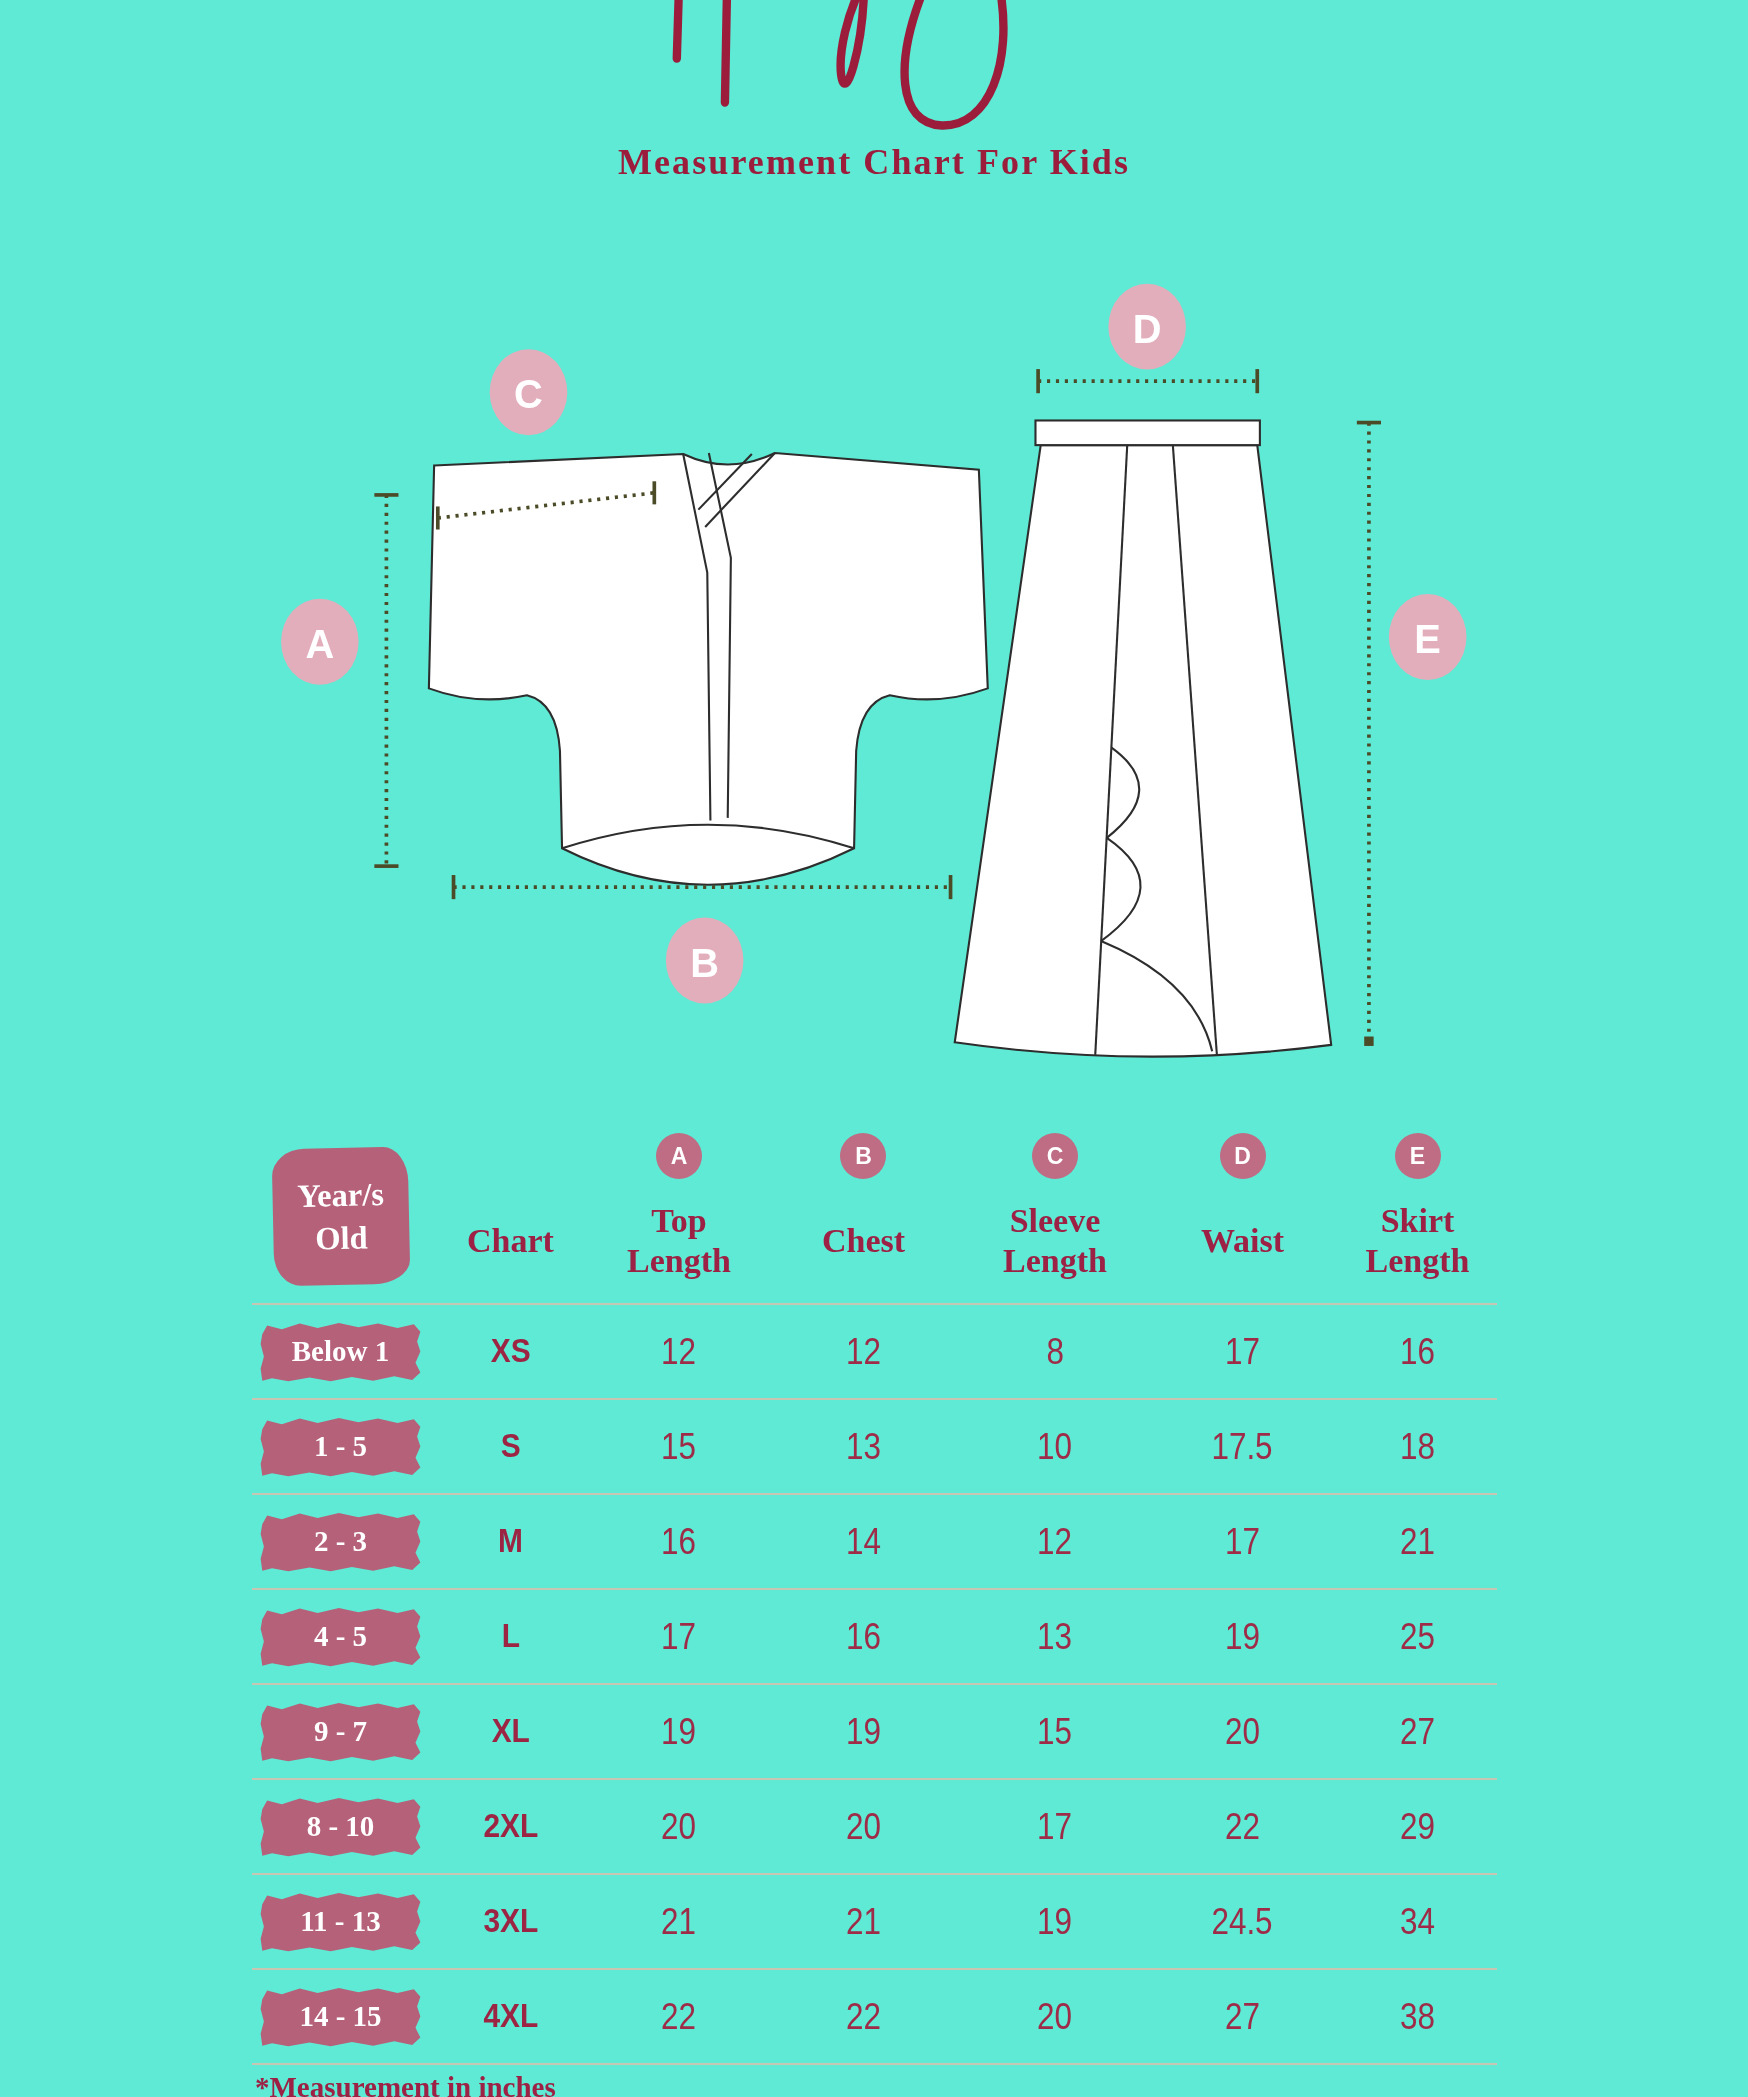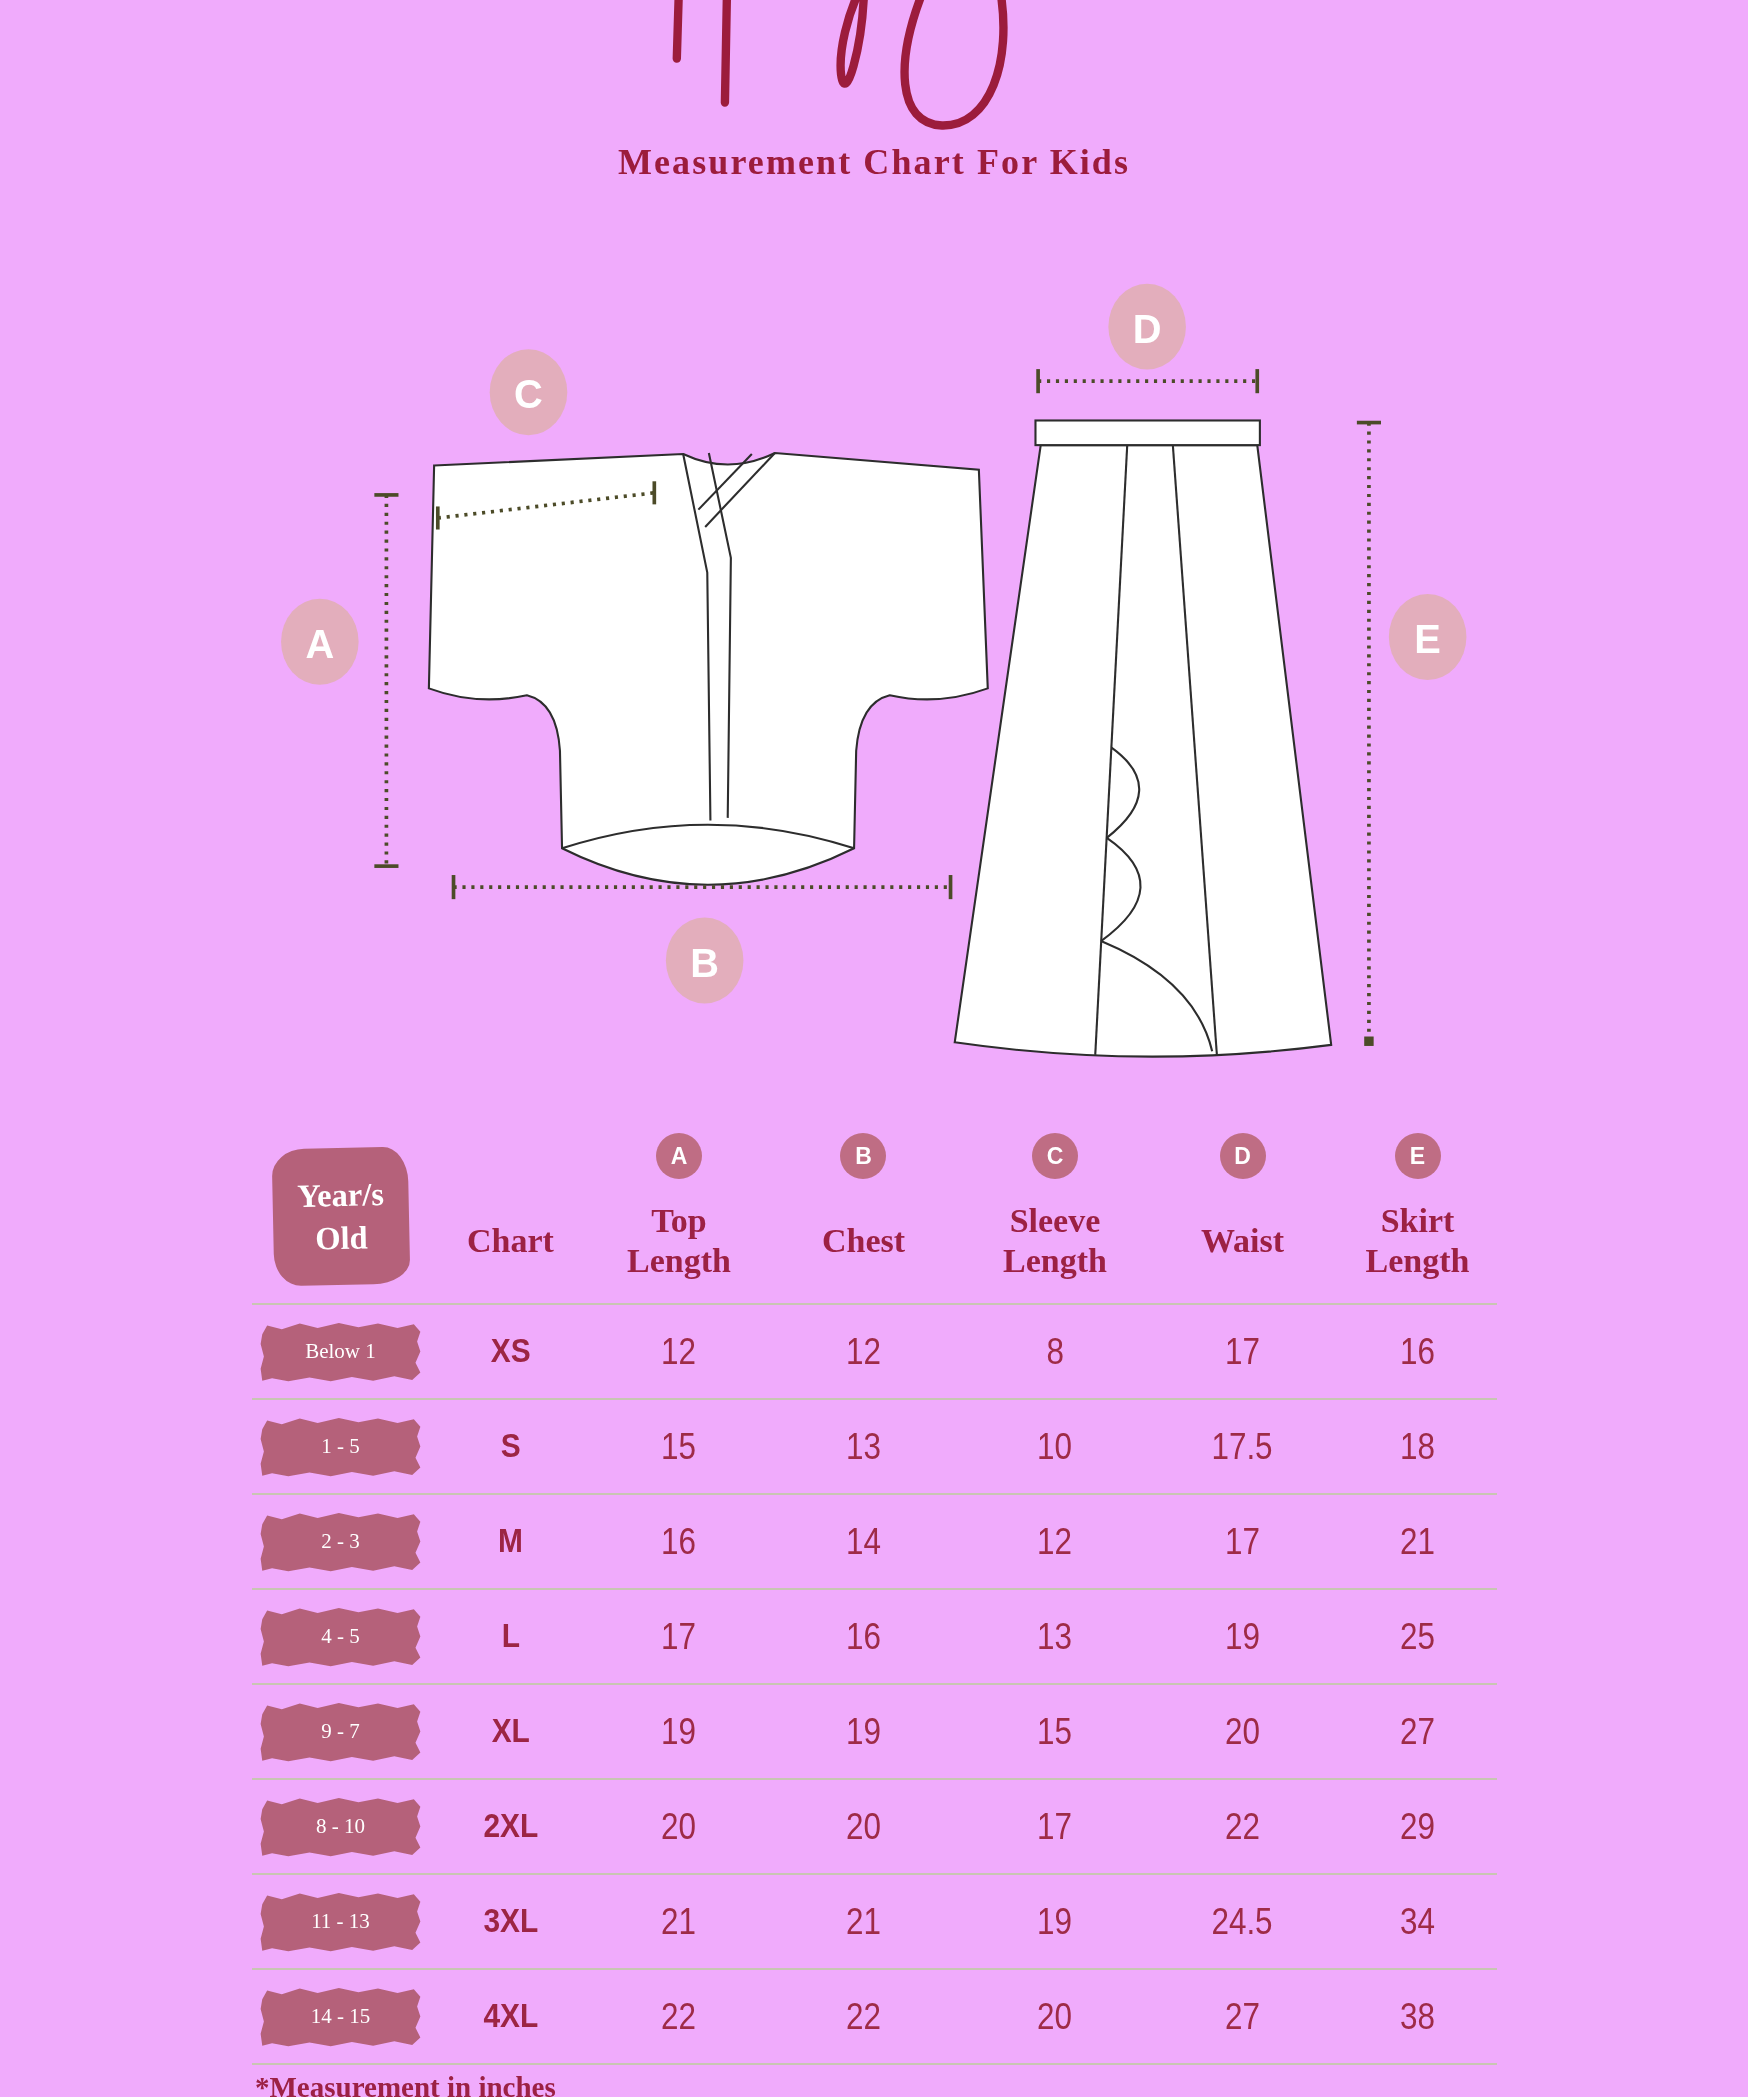--- a/index.html
+++ b/index.html
@@ -1,16 +1,16 @@
 <!DOCTYPE html>
 <html style="font-size:8.4px"><head>
 <meta charset="utf-8">
 <style>
   html,body{margin:0;padding:0;background:#fff;}
-  .page{position:relative;width:1748px;height:2097px;background:#f0abfc;overflow:hidden;
+  .page{position:relative;width:1748px;height:2097px;background:#5eead4;overflow:hidden;
         font-family:"Liberation Serif",serif;}
 
   
   .title{position:absolute;top:141px;left:0;width:100%;text-align:center;
          font-size:36px;font-weight:bold;color:#9c1c3c;letter-spacing:2.1px;}
 
   
   .diagram-svg{position:absolute;top:0;left:0;}
 
   
@@ -27,22 +27,22 @@
         color:#9c2144;font-weight:bold;font-size:34px;line-height:1.18;max-width:131px;}
   .year-cell{display:flex;align-items:center;justify-content:center;height:100%;}
   .year-badge{width:136px;height:137px;background:#b5617a;
         border-radius:32.5px 25px 37px 27px / 27px 35px 24px 32.5px;transform:rotate(-1.2deg);
         display:flex;align-items:center;justify-content:center;text-align:center;
         color:#fff;font-weight:bold;font-size:32.5px;line-height:1.3;}
   .year-badge > div{width:100px;}
 
   .trow{height:95px;border-bottom:2.1px solid #c8c5b2;box-sizing:border-box;}
   .trow:last-of-type{border-bottom:2.1px solid #c8c5b2;}
-  .row-badge{width:163px;height:62px;background:#b5617a;color:#fff;font-weight:normal;
-        font-size:21px;display:flex;align-items:center;justify-content:center;
+  .row-badge{width:163px;height:62px;background:#b5617a;color:#fff;font-weight:bold;
+        font-size:29px;display:flex;align-items:center;justify-content:center;
         clip-path:polygon(2% 22%,5% 8%,14% 14%,25% 5%,36% 12%,49% 4%,61% 11%,73% 5%,85% 12%,95% 6%,
                           99% 18%,97% 34%,99% 50%,96% 68%,99% 84%,94% 96%,83% 90%,70% 97%,57% 91%,
                           44% 98%,31% 92%,18% 98%,8% 93%,2% 97%,1% 78%,3% 58%,1% 38%);}
   .cell-num{font-family:"Liberation Sans",sans-serif;font-size:37px;color:#9e2b47;
         transform:scaleX(.85);}
   .cell-size{font-family:"Liberation Sans",sans-serif;font-size:32.5px;font-weight:bold;
         color:#9c2544;transform:scaleX(.92);}
 
   .footnote{position:absolute;left:255px;top:2071px;font-size:29px;font-weight:bold;color:#9c2144;}
 </style>

